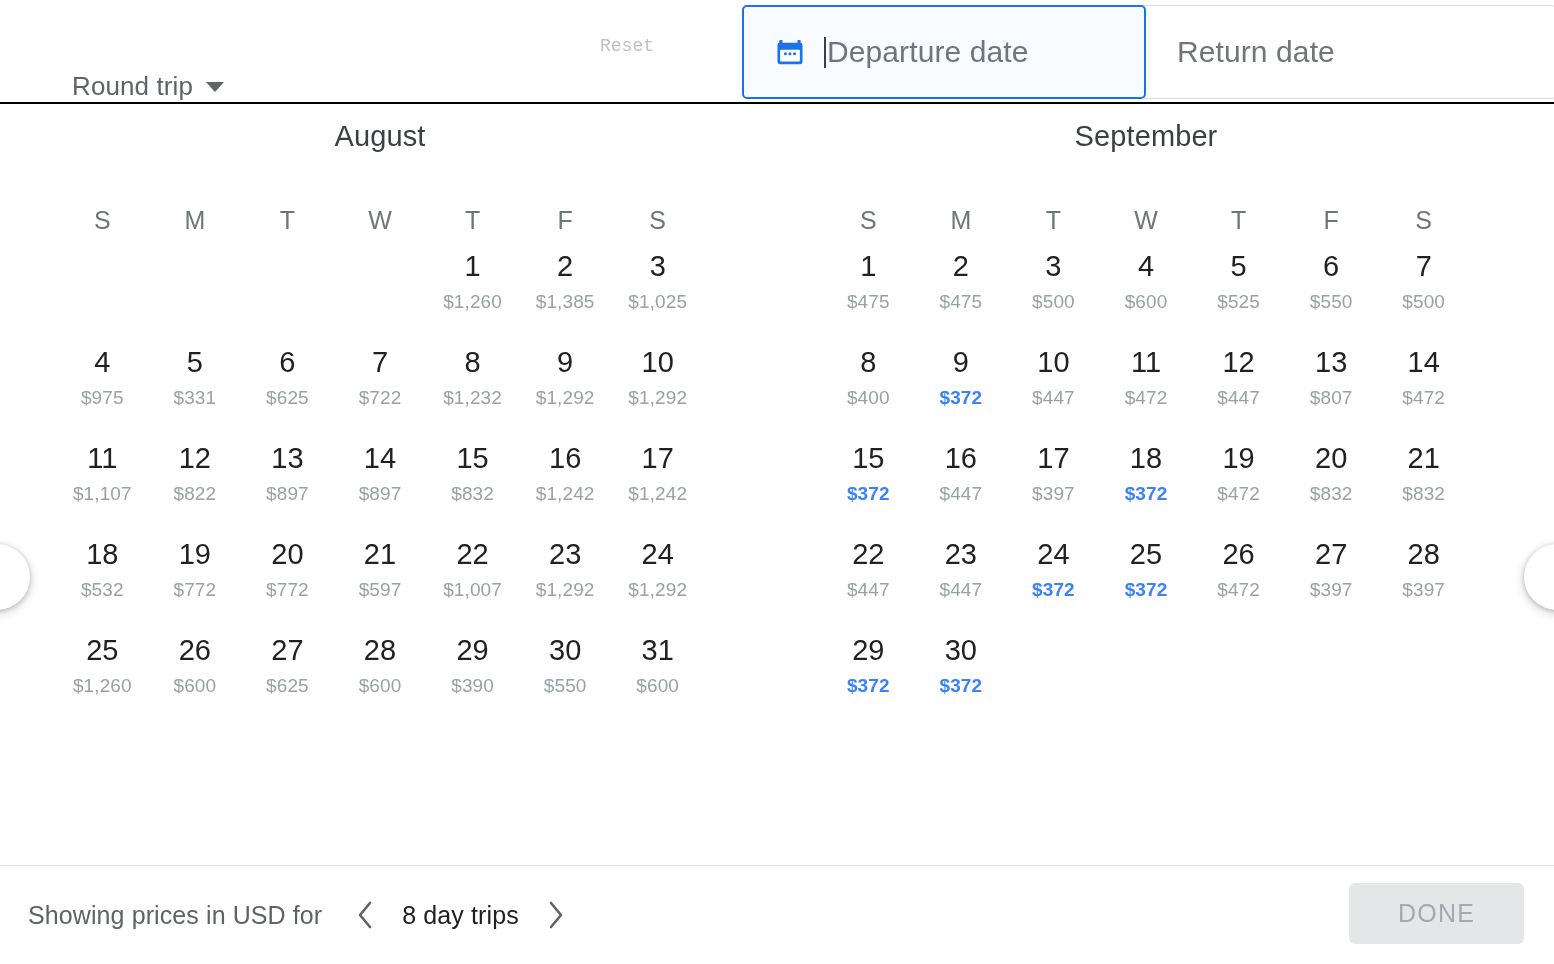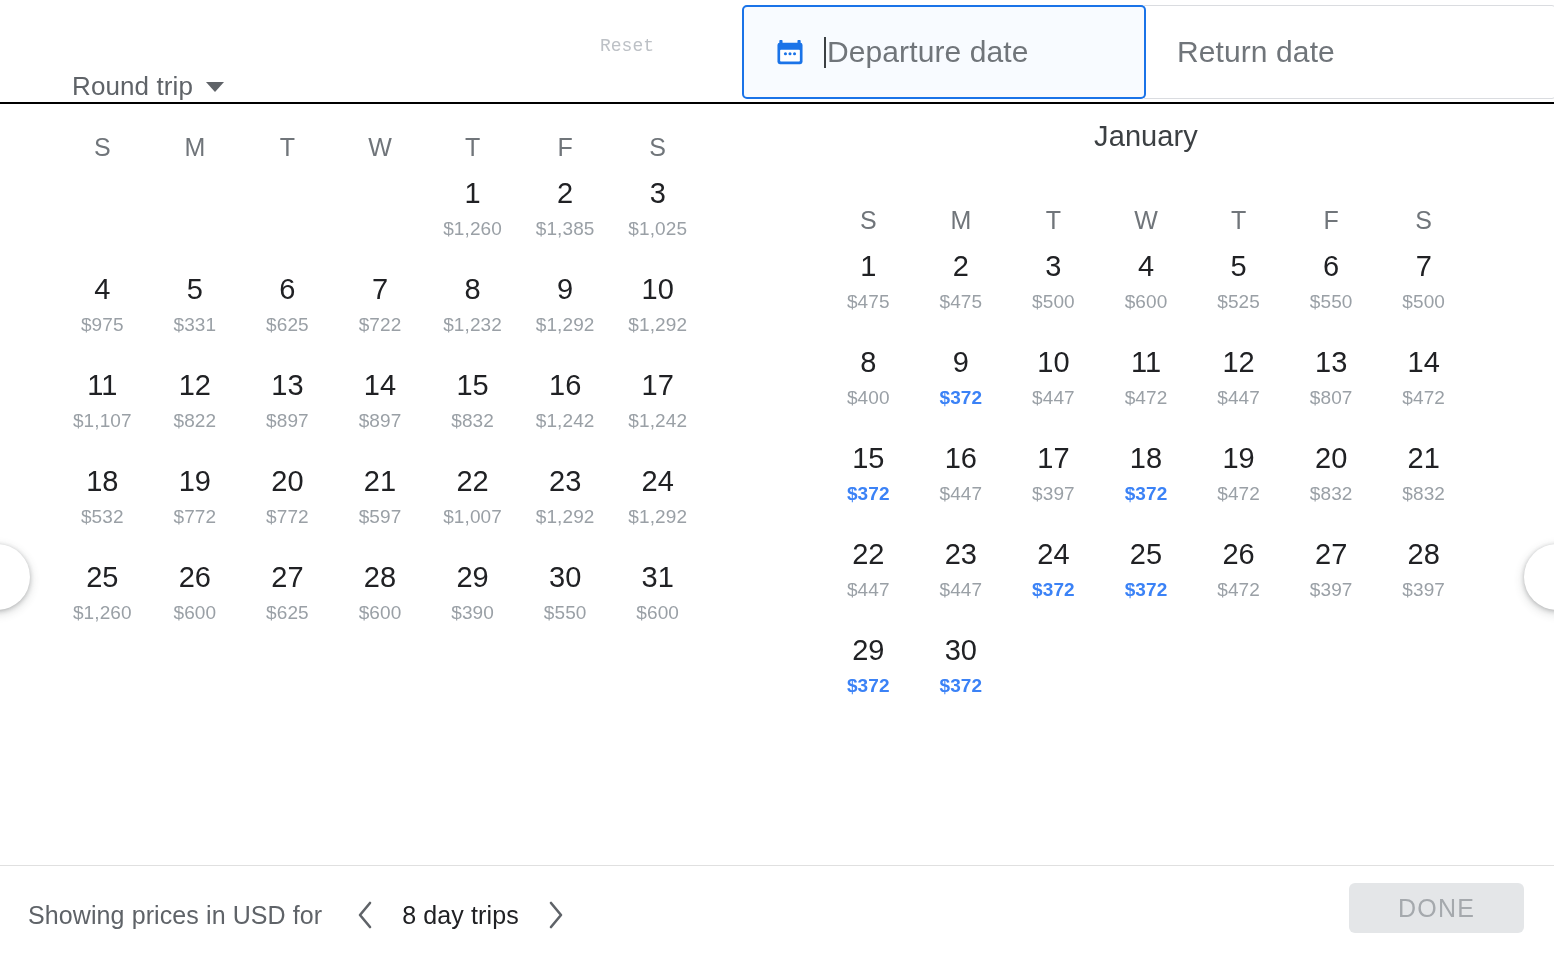--- a/index.html
+++ b/index.html
@@ -230,21 +230,21 @@
     color: #202124;
     margin: 0 20px;
     letter-spacing: .1px;
   }
 
   .done-btn {
     position: absolute;
     right: 30px;
     top: 17px;
     width: 175px;
-    height: 50px;
+    height: 61px;
     border: none;
     border-radius: 6px;
     background: #e4e6e8;
     color: #a5a9ad;
     font-size: 25px;
     font-family: inherit;
     letter-spacing: 1.2px;
     cursor: default;
   }
 </style>
@@ -283,20 +283,21 @@
 
     </div>
   </div>
 
   <div class="cal-body">
 
     <div class="nav-circle left"></div>
     <div class="nav-circle right"></div>
 
     <div class="month aug">
+      <div class="month-title">August</div>
       <div class="grid">
           <div class="dow">S</div>
           <div class="dow">M</div>
           <div class="dow">T</div>
           <div class="dow">W</div>
           <div class="dow">T</div>
           <div class="dow">F</div>
           <div class="dow">S</div>
         </div>
       <div class="grid">
@@ -425,21 +426,21 @@
             <div class="day-price">$550</div>
           </div>
           <div class="cell">
             <div class="day-num">31</div>
             <div class="day-price">$600</div>
           </div>
         </div>
     </div>
 
     <div class="month sep">
-      <div class="month-title">January</div>
+      <div class="month-title">September</div>
       <div class="grid">
           <div class="dow">S</div>
           <div class="dow">M</div>
           <div class="dow">T</div>
           <div class="dow">W</div>
           <div class="dow">T</div>
           <div class="dow">F</div>
           <div class="dow">S</div>
         </div>
       <div class="grid">

